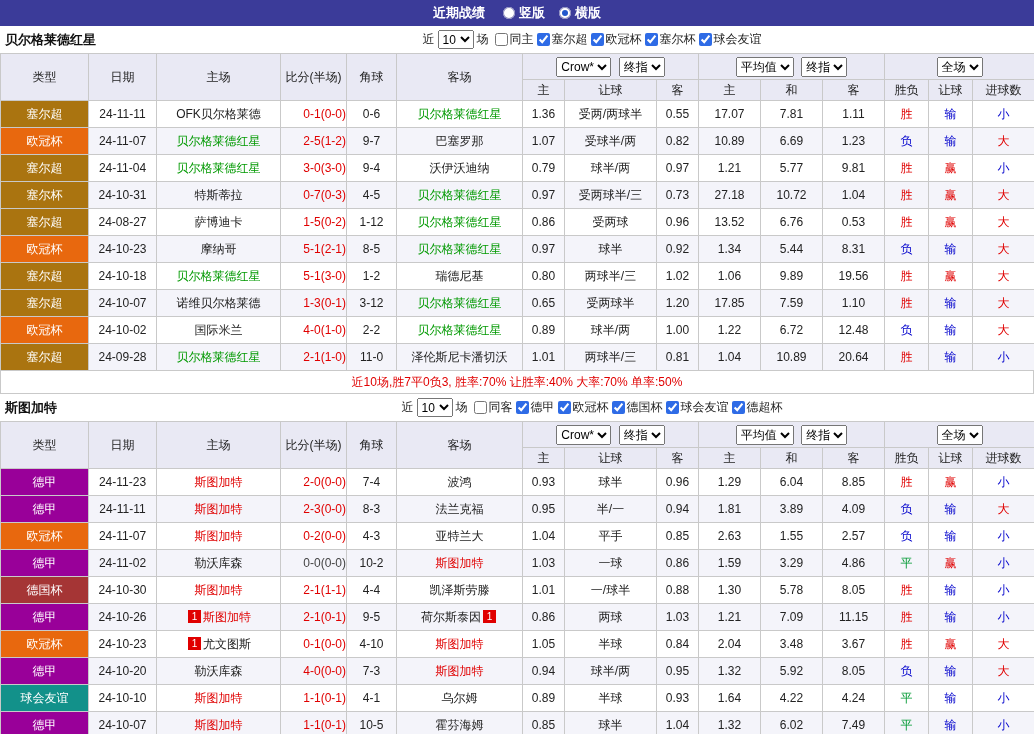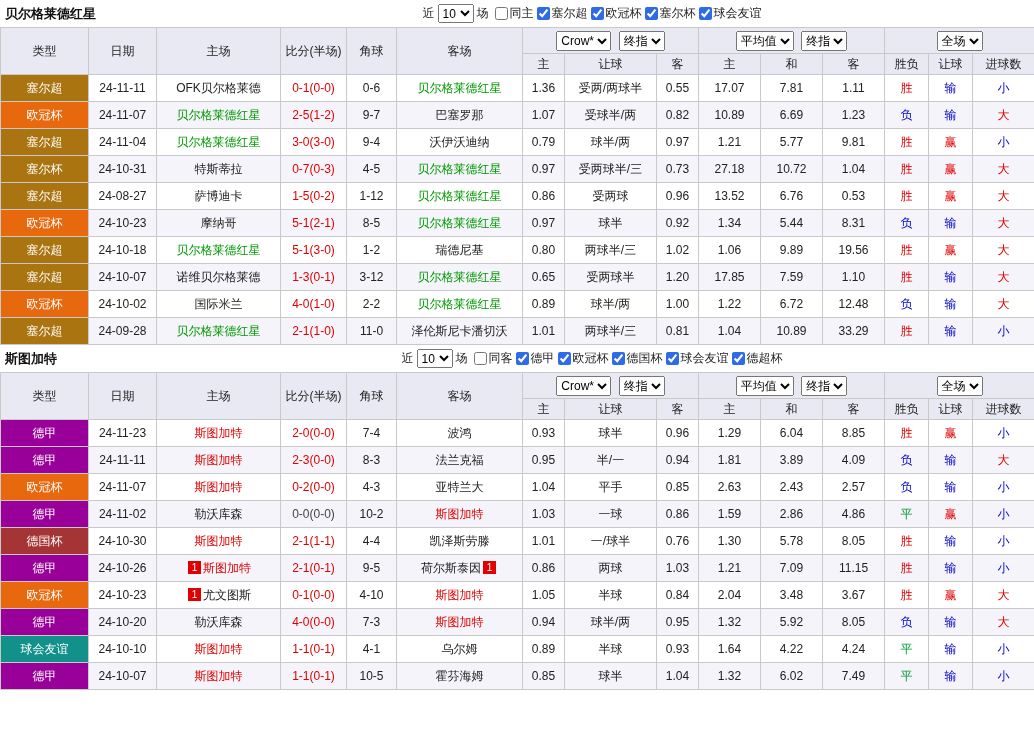--- a/index.html
+++ b/index.html
@@ -20,31 +20,44 @@
   .cb{display:inline-flex;align-items:center;margin-left:3px;cursor:pointer;}
   .cb input{width:13px;height:13px;margin:0 2px 0 0;accent-color:#2e6be6;}
   table{border-collapse:collapse;table-layout:fixed;width:1034px;}
   th,td{border:1px solid #c9c9c9;text-align:center;padding:0;overflow:hidden;white-space:nowrap;}
   thead th{background:#e9e9f4;font-weight:normal;height:25px;}
   thead tr.sub th{height:20px;}
   thead select{font-size:12px;height:20px;margin:0 2px;}
   tbody td{height:26px;background:#fff;}
   tbody tr:nth-child(even) td{background:#f4f4fa;}
   td.ltype{color:#fff;}
-  td.score{color:#e00000;}
+  td.score{color:#e00000;text-align:right;}
   .summary{border:1px solid #c9c9c9;border-top:none;height:22px;line-height:22px;
            text-align:center;color:#e00000;}
   .redcard{display:inline-block;min-width:11px;height:13px;background:#e00000;color:#fff;
            font-size:10px;line-height:13px;padding:0 1px;margin:0 2px;vertical-align:1px;}
 </style>
 </head>
 <body>
 
 <div class="page">
 
+  <div class="topbar">
+    <span>近期战绩</span>
+    <span class="layout-radios">
+      <span class="radio-option">
+        <span class="radio-dot"></span>
+        <span>竖版</span>
+      </span>
+      <span class="radio-option">
+        <span class="radio-dot on"></span>
+        <span>横版</span>
+      </span>
+    </span>
+  </div>
 
   <div class="section">
     <div class="section-header">
       <span class="team-title">贝尔格莱德红星</span>
       <div class="filters">
         <span>近</span>
         <select><option>10</option></select>
         <span>场</span>
         <span class="filter-list"><label class="cb">
               <input type="checkbox" style="">
@@ -274,27 +287,28 @@
             <td>24-09-28</td>
             <td class="team"><span style="color: rgb(0, 153, 0);">贝尔格莱德红星</span></td>
             <td class="score">2-1(1-0)</td>
             <td>11-0</td>
             <td class="team"><span>泽伦斯尼卡潘切沃</span></td>
             <td>1.01</td>
             <td>两球半/三</td>
             <td>0.81</td>
             <td>1.04</td>
             <td>10.89</td>
-            <td>33.29</td>
+            <td>20.64</td>
             <td class="res" style="color: rgb(224, 0, 0);">胜</td>
             <td class="res" style="color: rgb(0, 0, 204);">输</td>
             <td class="res" style="color: rgb(0, 0, 204);">小</td>
           </tr>
         </tbody>
     </table>
+    <div class="summary">近10场,胜7平0负3, 胜率:70% 让胜率:40% 大率:70% 单率:50%</div>
   </div>
 
   <div class="section">
     <div class="section-header">
       <span class="team-title">斯图加特</span>
       <div class="filters">
         <span>近</span>
         <select><option>10</option></select>
         <span>场</span>
         <span class="filter-list"><label class="cb">
@@ -408,53 +422,53 @@
             <td class="ltype" style="background: rgb(232, 104, 14);">欧冠杯</td>
             <td>24-11-07</td>
             <td class="team"><span style="color: rgb(224, 0, 0);">斯图加特</span></td>
             <td class="score">0-2(0-0)</td>
             <td>4-3</td>
             <td class="team"><span>亚特兰大</span></td>
             <td>1.04</td>
             <td>平手</td>
             <td>0.85</td>
             <td>2.63</td>
-            <td>2.43</td>
+            <td>1.55</td>
             <td>2.57</td>
             <td class="res" style="color: rgb(0, 0, 204);">负</td>
             <td class="res" style="color: rgb(0, 0, 204);">输</td>
             <td class="res" style="color: rgb(0, 0, 204);">小</td>
           </tr>
           <tr>
             <td class="ltype" style="background: rgb(153, 0, 153);">德甲</td>
             <td>24-11-02</td>
             <td class="team"><span>勒沃库森</span></td>
             <td class="score" style="color: rgb(68, 68, 68);">0-0(0-0)</td>
             <td>10-2</td>
             <td class="team"><span style="color: rgb(224, 0, 0);">斯图加特</span></td>
             <td>1.03</td>
             <td>一球</td>
             <td>0.86</td>
             <td>1.59</td>
-            <td>2.86</td>
+            <td>3.29</td>
             <td>4.86</td>
             <td class="res" style="color: rgb(0, 153, 51);">平</td>
             <td class="res" style="color: rgb(224, 0, 0);">赢</td>
             <td class="res" style="color: rgb(0, 0, 204);">小</td>
           </tr>
           <tr>
             <td class="ltype" style="background: rgb(165, 53, 53);">德国杯</td>
             <td>24-10-30</td>
             <td class="team"><span style="color: rgb(224, 0, 0);">斯图加特</span></td>
             <td class="score">2-1(1-1)</td>
             <td>4-4</td>
             <td class="team"><span>凯泽斯劳滕</span></td>
             <td>1.01</td>
             <td>一/球半</td>
-            <td>0.76</td>
+            <td>0.88</td>
             <td>1.30</td>
             <td>5.78</td>
             <td>8.05</td>
             <td class="res" style="color: rgb(224, 0, 0);">胜</td>
             <td class="res" style="color: rgb(0, 0, 204);">输</td>
             <td class="res" style="color: rgb(0, 0, 204);">小</td>
           </tr>
           <tr>
             <td class="ltype" style="background: rgb(153, 0, 153);">德甲</td>
             <td>24-10-26</td>

